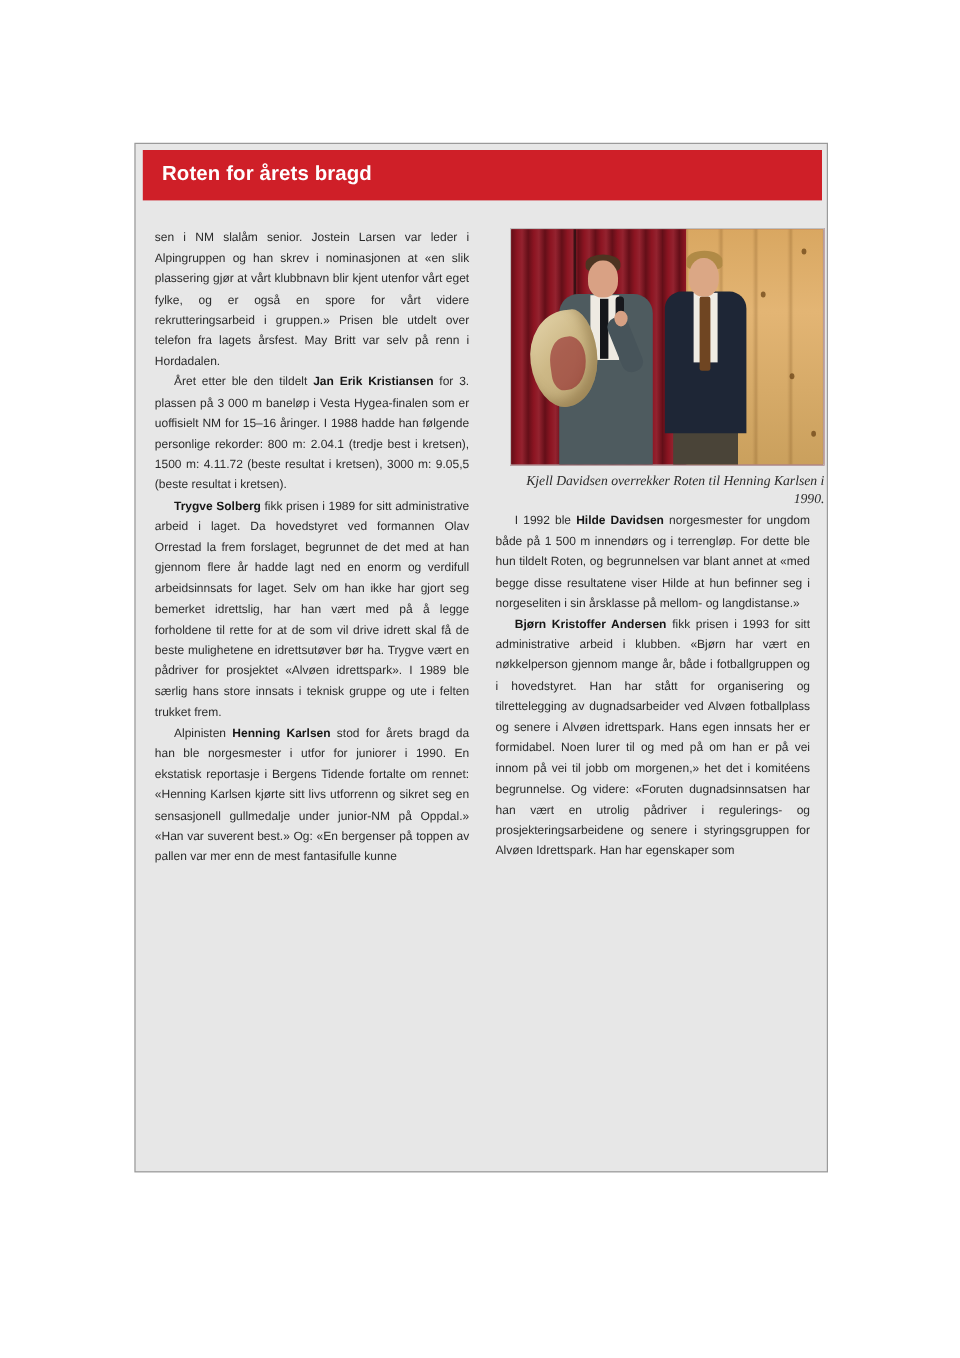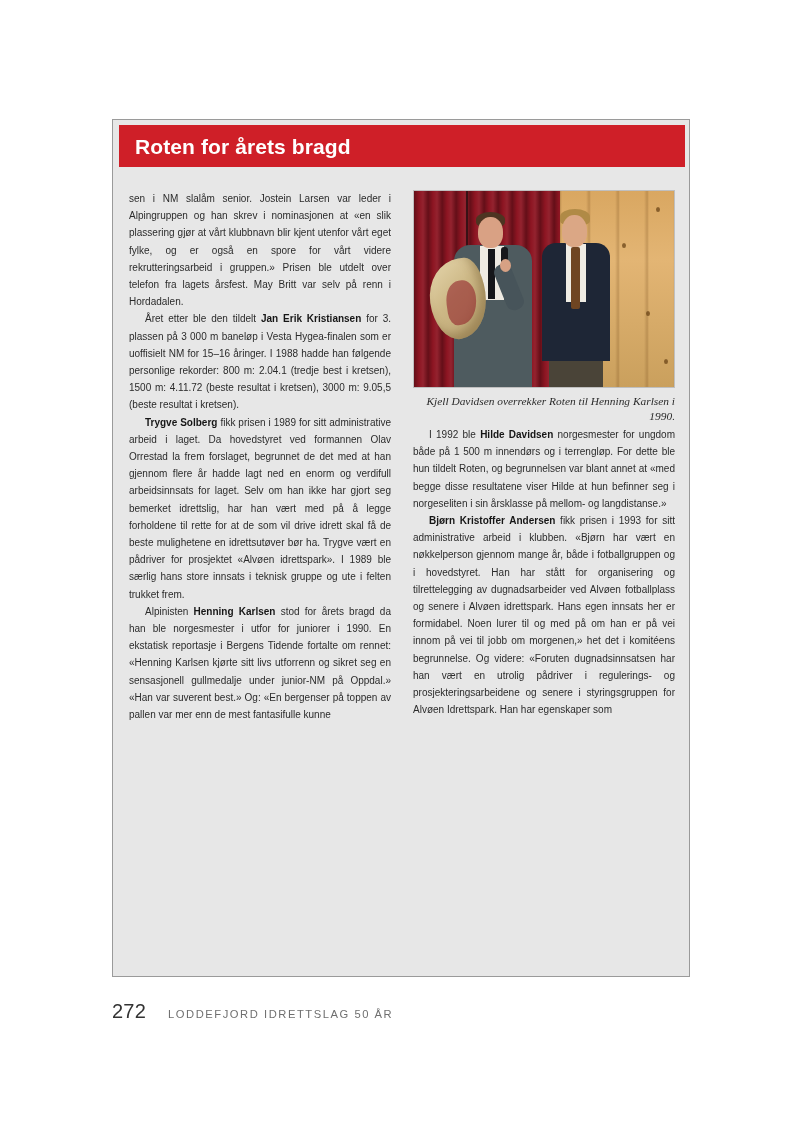--- a/index.html
+++ b/index.html
@@ -44,21 +44,21 @@
     width: 566px;
     height: 42px;
     background: #cf1f28;
     box-sizing: border-box;
   }
   .title-band .title-text {
     position: absolute;
     left: 16px;
     top: 10px;
     color: #ffffff;
-    font-size: 21px;
+    font-size: 17px;
     font-weight: bold;
     letter-spacing: 0.1px;
     white-space: nowrap;
   }
 
   
   .article {
     position: absolute;
     left: 16px;
     top: 70px;
@@ -88,21 +88,21 @@
   }
   .col b {
     font-weight: bold;
     color: #161616;
     margin-top: 36px;
   }
 
   
   .photo-block {
     position: absolute;
-    left: 284px;
+    left: 296px;
     top: 0px;
     width: 300px;
   }
   .photo {
     position: relative;
     width: 262px;
     height: 198px;
     border: 1px solid #bfbfbf;
     box-sizing: border-box;
     overflow: hidden;
@@ -378,18 +378,14 @@
       <div class="col col-right" style="top:236px;">
 
         <p class="indent"><span>I 1992 ble </span><b>Hilde Davidsen</b><span> norgesmester for ungdom både på 1 500 m innendørs og i terrengløp. For dette ble hun tildelt Roten, og begrunnelsen var blant annet at «med begge disse resultatene viser Hilde at hun befinner seg i norgeseliten i sin årsklasse på mellom- og langdistanse.»</span></p>
 
         <p class="indent"><b>Bjørn Kristoffer Andersen</b><span> fikk prisen i 1993 for sitt administrative arbeid i klubben. «Bjørn har vært en nøkkelperson gjennom mange år, både i fotballgruppen og i hovedstyret. Han har stått for organisering og tilrettelegging av dugnadsarbeider ved Alvøen fotballplass og senere i Alvøen idrettspark. Hans egen innsats her er formidabel. Noen lurer til og med på om han er på vei innom på vei til jobb om morgenen,» het det i komitéens begrunnelse. Og videre: «Foruten dugnadsinnsatsen har han vært en utrolig pådriver i regulerings- og prosjekteringsarbeidene og senere i styringsgruppen for Alvøen Idrettspark. Han har egenskaper som</span></p>
       </div>
 
     </div>
   </div>
 
-  <div class="footer">
-    <div class="folio">272</div>
-    <div class="runhead">LODDEFJORD IDRETTSLAG 50 ÅR</div>
-  </div>
 
 </div>
 
 </body></html>

